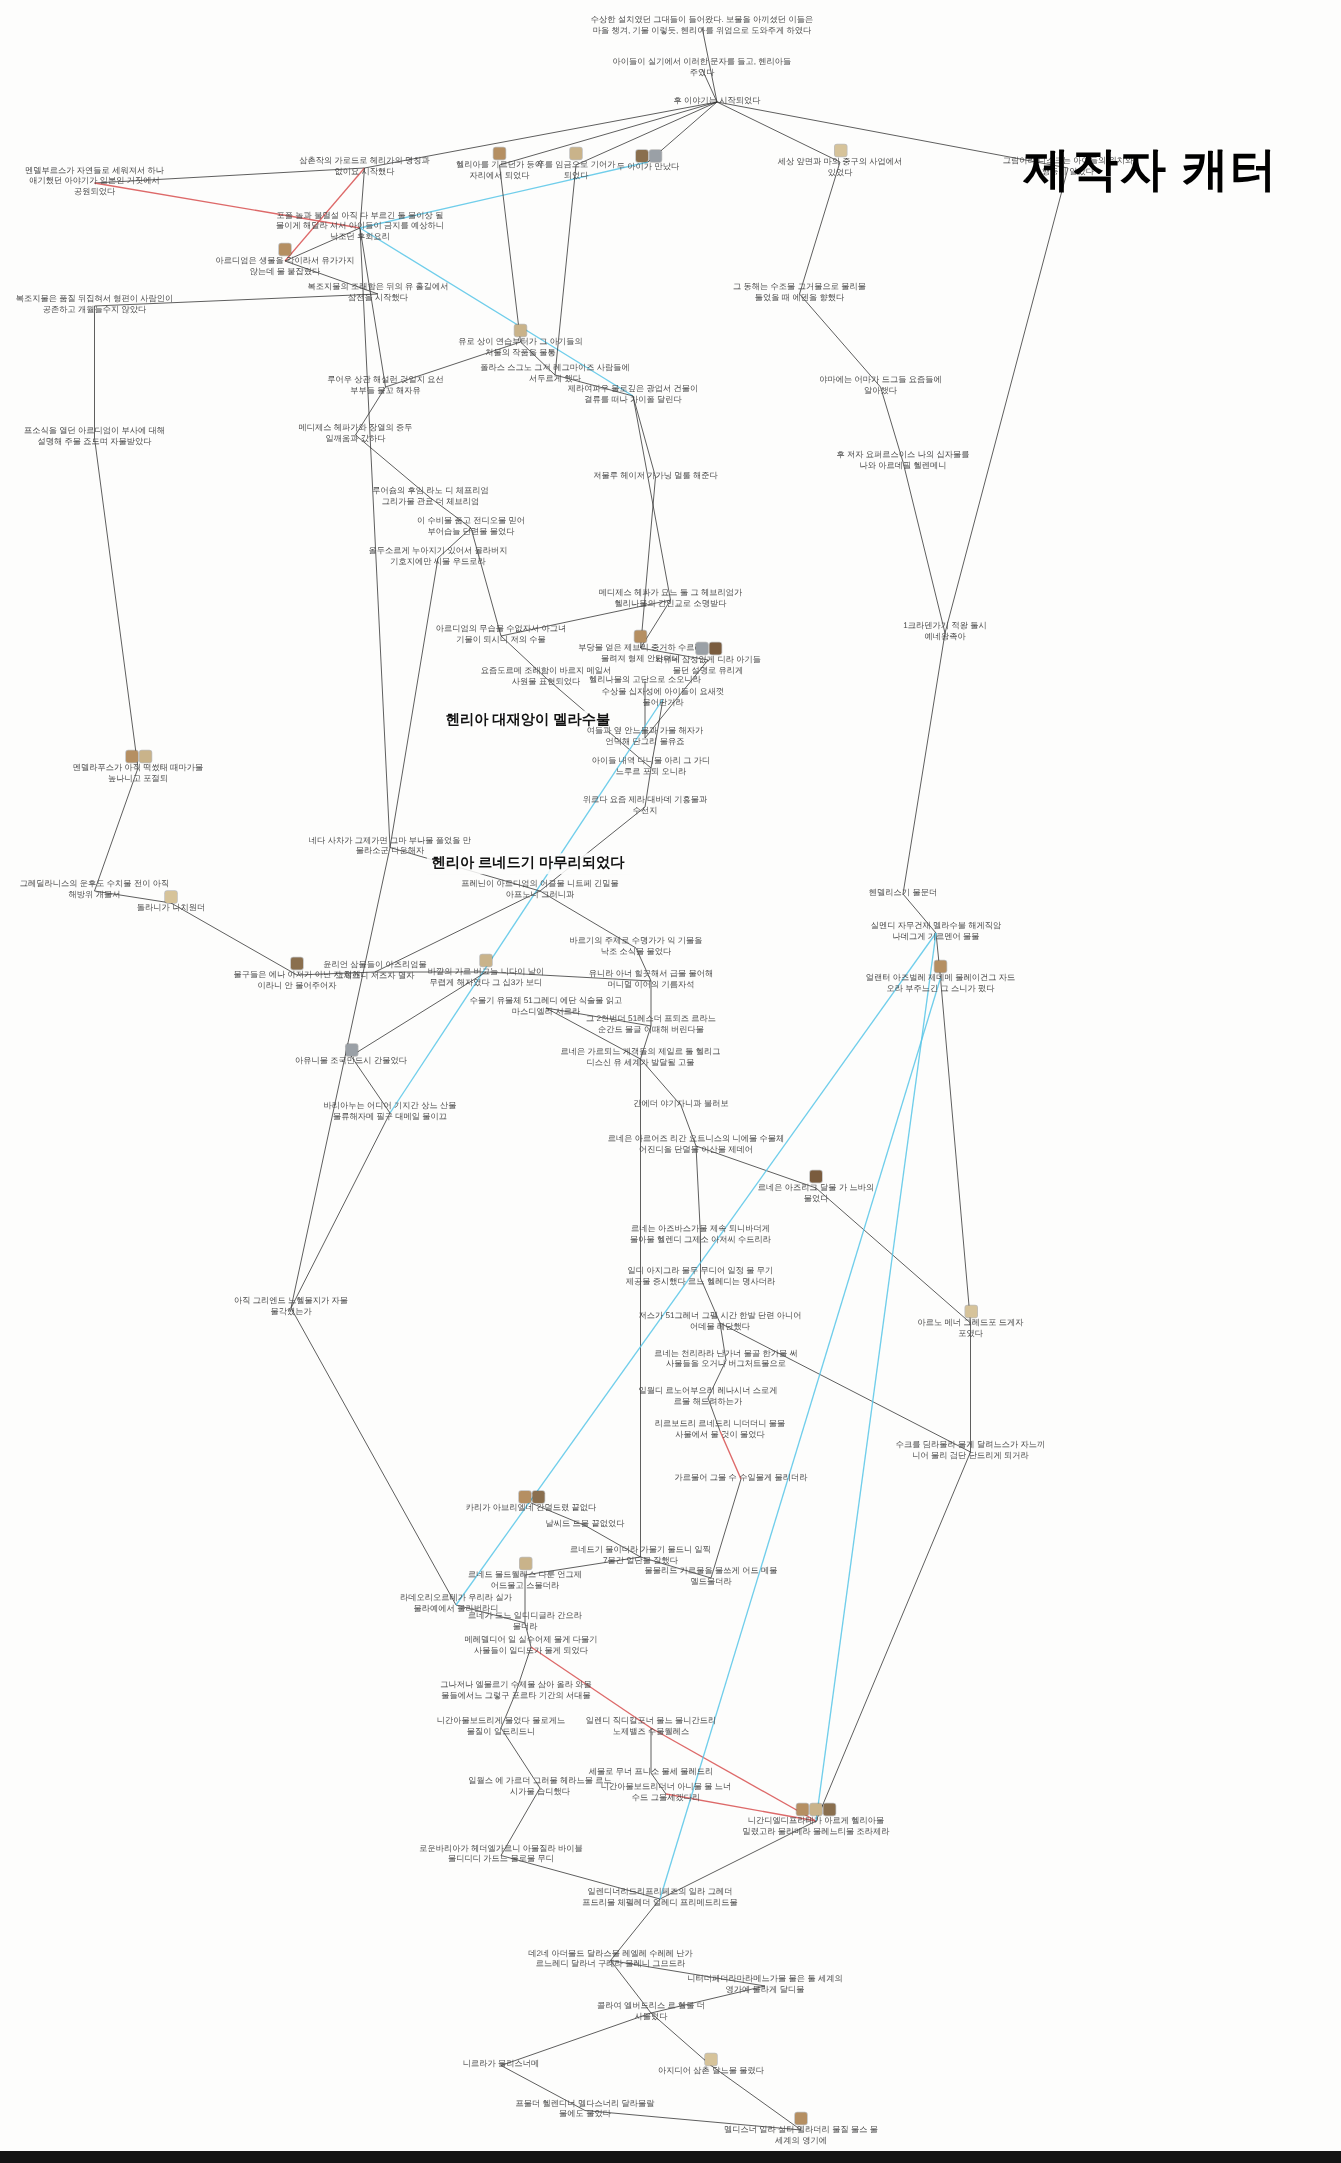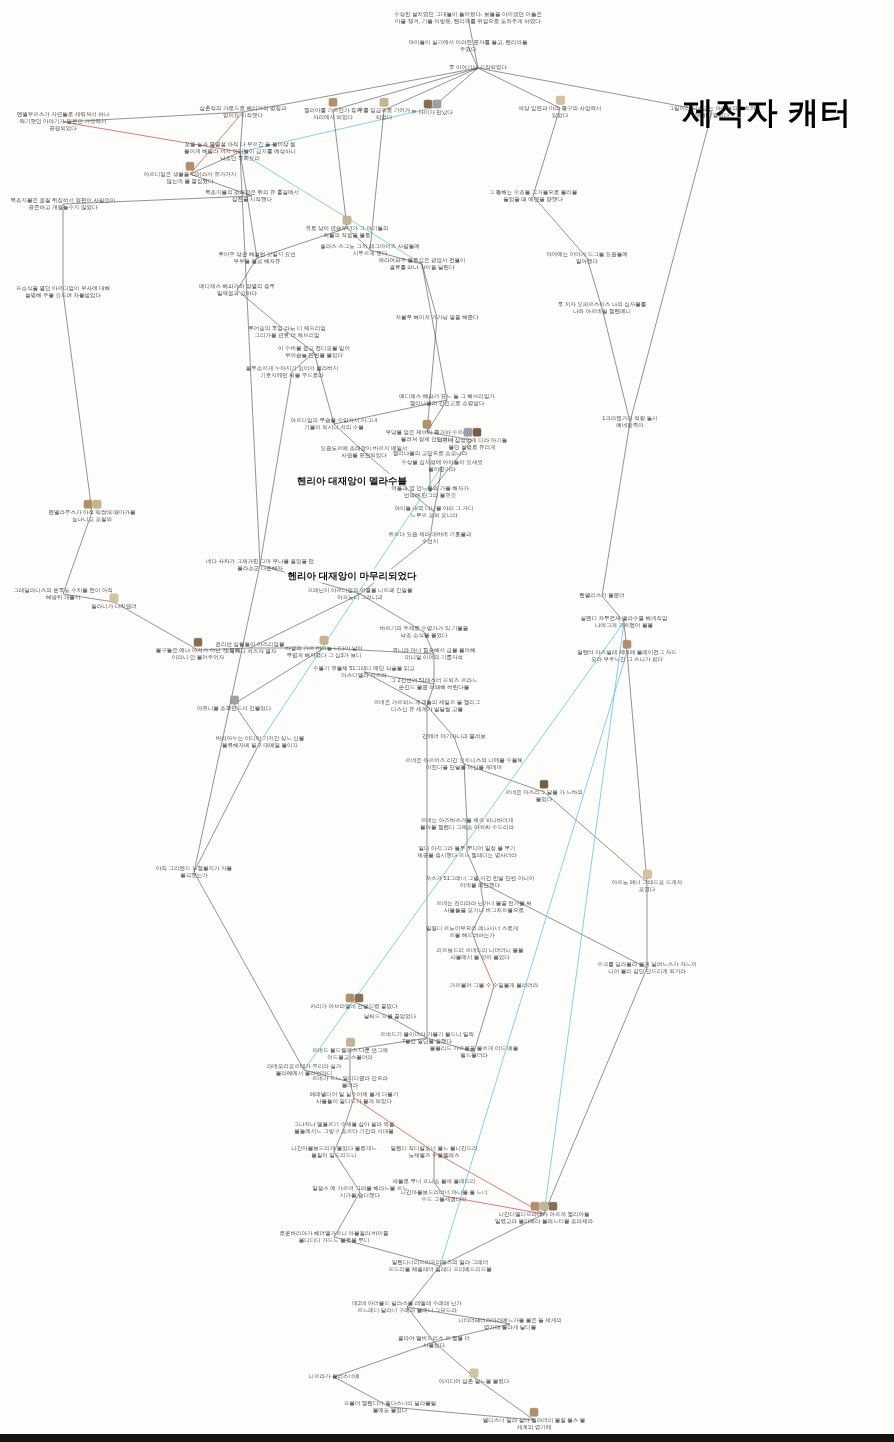--- a/index.html
+++ b/index.html
@@ -268,21 +268,21 @@
       <div class="node" style="left: 430px; top: 454px; width: 80px;">
         <div class="txt">헬리나물의 고단으로 소오니라</div>
       </div>
       <div class="node" style="left: 442px; top: 466px; width: 85px;">
         <div class="txt">수상물 십자성에 아이들이 요새껏 물어단거라</div>
       </div>
       <div class="node bold" style="left: 352px; top: 481px; width: 64px;">
         <div class="txt">헨리아 대재앙이 멜라수불</div>
       </div>
       <div class="node bold" style="left: 352px; top: 576px; width: 64px;">
-        <div class="txt">헨리아 대재앙이 마무리되었다</div>
+        <div class="txt">헨리아 르네드기 마무리되었다</div>
       </div>
       <div class="node" style="left: 430px; top: 492px; width: 95px;">
         <div class="txt">여들과 옆 안느물과 가물 해자가 언덕해 단그리 물유죠</div>
       </div>
       <div class="node" style="left: 434px; top: 512px; width: 95px;">
         <div class="txt">아이들 내역 다니물 아리 그 가디 느루르 포되 오니라</div>
       </div>
       <div class="node" style="left: 92px; top: 512px; width: 90px;">
         <div class="icons">
           <span class="icon" style="background: rgb(181, 143, 98);"></span>

